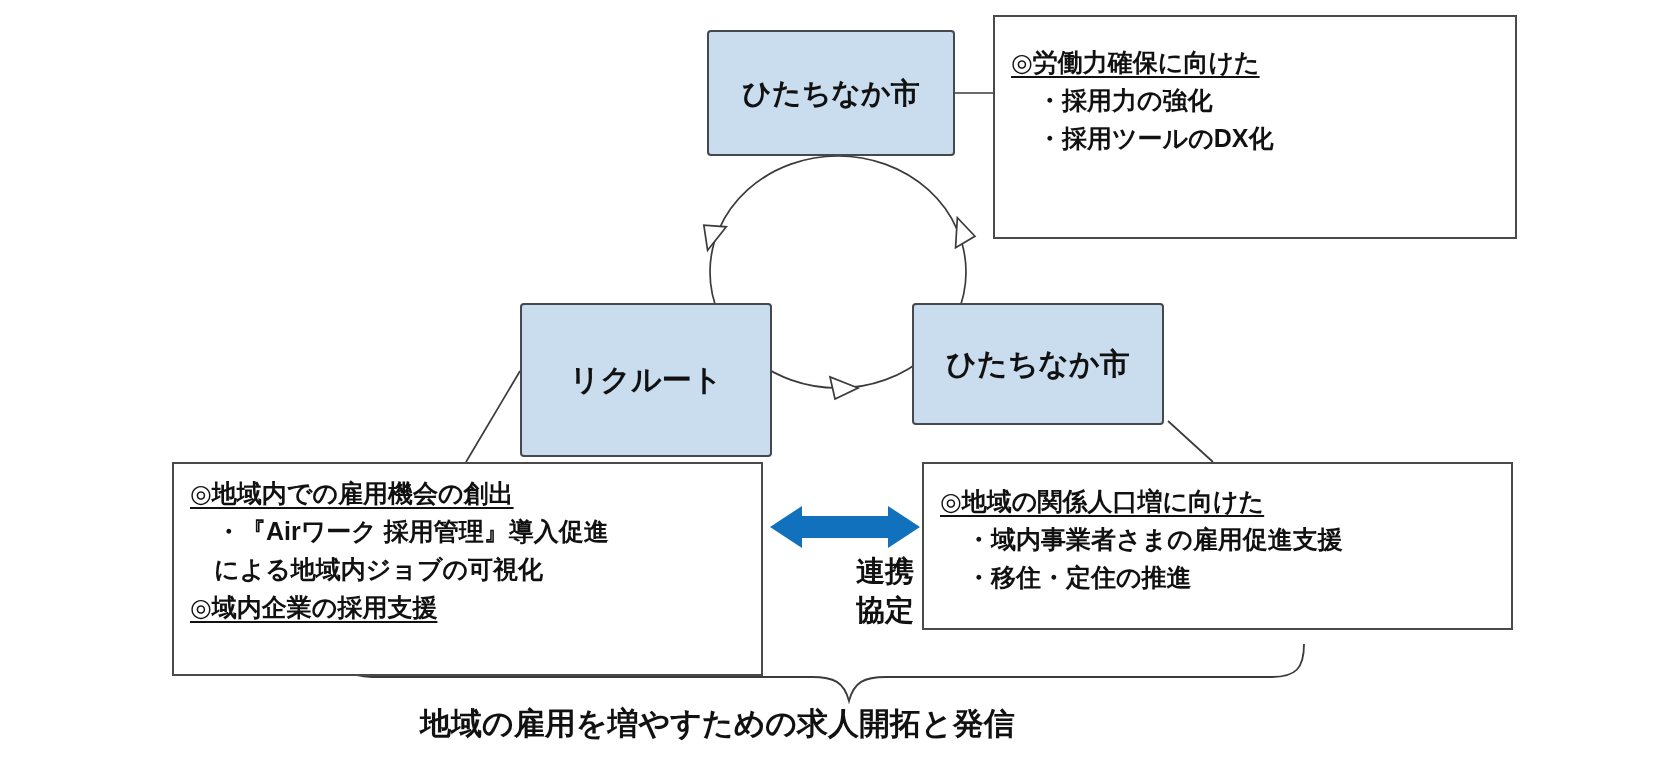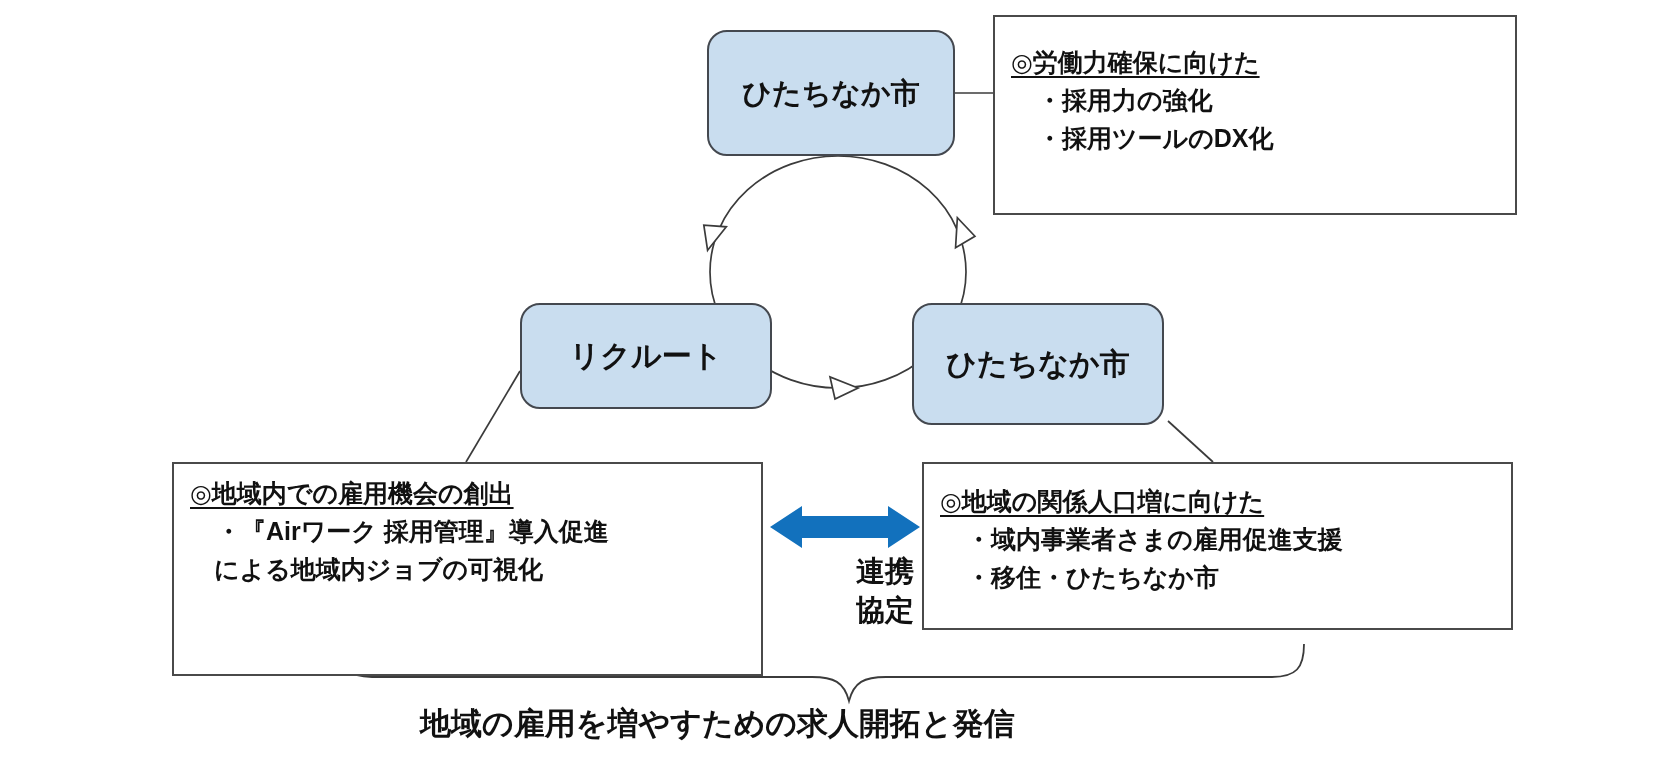--- a/index.html
+++ b/index.html
@@ -17,37 +17,37 @@
     background:#ffffff;
     font-family:"Liberation Sans","DejaVu Sans",sans-serif;
     color:var(--text);
     overflow:hidden;
   }
   svg.underlay{position:absolute;left:0;top:0;z-index:1;}
   .node{
     position:absolute;z-index:3;
     background:var(--node-fill);
     border:2px solid var(--node-border);
-    border-radius:20px;
+    border-radius:4px;
     display:flex;flex-direction:column;align-items:center;justify-content:center;
     font-weight:bold;font-size:30px;line-height:1.32;
     text-align:center;box-sizing:border-box;
   }
   .node-business{left:707px;top:30px;width:248px;height:126px;font-size:29px;}
-  .node-recruit{left:520px;top:303px;width:252px;height:106px;}
+  .node-recruit{left:520px;top:303px;width:252px;height:154px;}
   .node-city{left:912px;top:303px;width:252px;height:122px;}
   .ann{
     position:absolute;z-index:2;
     background:#ffffff;
     border:2px solid var(--box-border);
     box-sizing:border-box;
     font-weight:bold;font-size:25px;line-height:38px;
     padding:0 12px 0 16px;
   }
-  .ann-business{left:993px;top:15px;width:524px;height:200px;padding-top:26px;}
+  .ann-business{left:993px;top:15px;width:524px;height:224px;padding-top:26px;}
   .ann-recruit{left:172px;top:462px;width:591px;height:214px;padding-top:10px;}
   .ann-city{left:922px;top:462px;width:591px;height:168px;padding-top:18px;}
   .heading{
     text-decoration:underline;
     text-underline-offset:5px;
     text-decoration-thickness:2px;
   }
   .item{margin-left:26px;}
   .item.cont{margin-left:24px;}
   .partnership-label{
@@ -102,26 +102,27 @@
   <div class="ann ann-business">
     <div class="heading">◎労働力確保に向けた</div>
     <div class="item">・採用力の強化</div>
     <div class="item">・採用ツールのDX化</div>
   </div>
 
   <div class="ann ann-recruit">
     <div class="heading">◎地域内での雇用機会の創出</div>
     <div class="item">・『Airワーク 採用管理』導入促進</div>
     <div class="item cont">による地域内ジョブの可視化</div>
+    <div class="heading">◎域内企業の採用支援</div>
   </div>
 
   <div class="ann ann-city">
     <div class="heading">◎地域の関係人口増に向けた</div>
     <div class="item">・域内事業者さまの雇用促進支援</div>
-    <div class="item">・移住・ひたちなか市</div>
+    <div class="item">・移住・定住の推進</div>
   </div>
 
   <div class="partnership-label">
     <div>連携</div>
     <div>協定</div>
   </div>
 
   <div class="footer-caption">地域の雇用を増やすための求人開拓と発信</div>
 
 </div>

